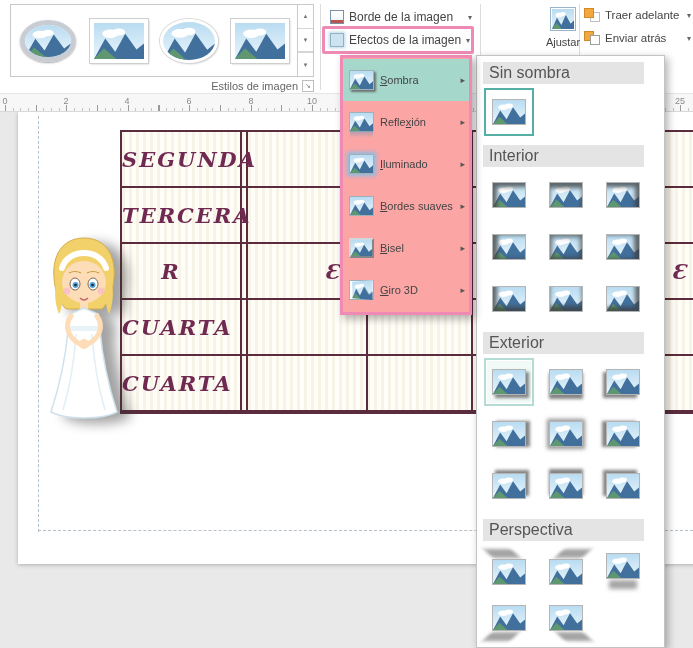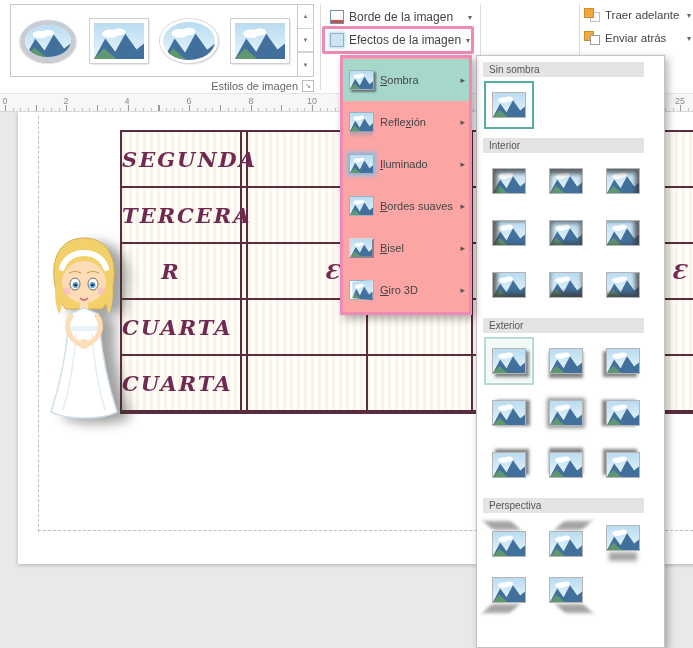--- a/index.html
+++ b/index.html
@@ -91,21 +91,21 @@
   .fx-shadow{box-shadow:2px 2px 2px rgba(90,90,90,.8)}
   .fx-reflection::after{content:"";position:absolute;left:0;right:0;top:100%;height:7px;background:linear-gradient(to bottom,rgba(110,150,180,.55),rgba(110,150,180,0))}
   .fx-glow{box-shadow:0 0 4px 2px rgba(130,190,230,.95)}
   .fx-soft svg{filter:blur(.6px)}
   .fx-soft{box-shadow:inset 0 0 3px 2px #fff}
   .fx-bevel{border:2px outset #cfd8de}
   .fx-rotate3d svg{transform:perspective(60px) rotateY(-28deg)}
 
   
   .panel{position:absolute;left:476px;top:55px;width:189px;bottom:0;background:#fff;border:1px solid #c3c3c3;box-shadow:3px 3px 8px rgba(0,0,0,.3);z-index:29;padding:4px 6px;overflow:hidden}
-  .sec-title{background:#e4e4e4;color:#555;font-size:10px;padding:2px 6px;margin:8px 14px 5px 0}
+  .sec-title{background:#e4e4e4;color:#555;font-size:16px;padding:2px 6px;margin:8px 14px 5px 0}
   .gal-section:first-child .sec-title{margin-top:2px}
   .sec-grid{display:flex;flex-wrap:wrap;gap:10px 13px;padding:2px 0 4px 4px}
   .thumb{width:44px;height:42px;position:relative;display:flex;align-items:center;justify-content:center;cursor:pointer}
   .thumb.selected{outline:2px solid #55b0a3;outline-offset:1px}
   .thumb.highlighted{outline:2px solid #b5dcd4;outline-offset:1px;background:#f2faf8}
   .pic-wrap{width:34px;height:26px;position:relative;background:#fff;border:1px solid #b5b5b5}
   .pic-wrap svg{display:block;width:100%;height:100%}
   .sh-out-br .pic-wrap{box-shadow:3px 3px 3px rgba(80,80,80,.7)}
   .sh-out-b  .pic-wrap{box-shadow:0 4px 3px rgba(80,80,80,.7)}
   .sh-out-bl .pic-wrap{box-shadow:-3px 3px 3px rgba(80,80,80,.7)}
@@ -205,20 +205,28 @@
       <span class="icon-border"></span>
       <span>Borde de la imagen</span>
       <span class="caret">▾</span>
     </div>
     <div class="rbtn" id="btn-effects">
       <span class="icon-effects"></span>
       <span>Efectos de la imagen</span>
       <span class="caret">▾</span>
     </div>
 
+    <div class="big-btn" id="btn-ajustar">
+      <span class="icon-adjust">
+        <svg viewBox="0 0 40 30" preserveAspectRatio="none">
+            <use href="#pic" xlink:href="#pic"></use>
+          </svg>
+      </span>
+      <span class="bb-label">Ajustar</span>
+    </div>
 
     <div class="small-btn" id="btn-bring">
       <span class="stack bring">
           <i class="back"></i>
           <i class="front"></i>
         </span>
       <span class="sb-label">Traer adelante</span>
       <span class="caret">▾</span>
     </div>
     <div class="small-btn" id="btn-send">

